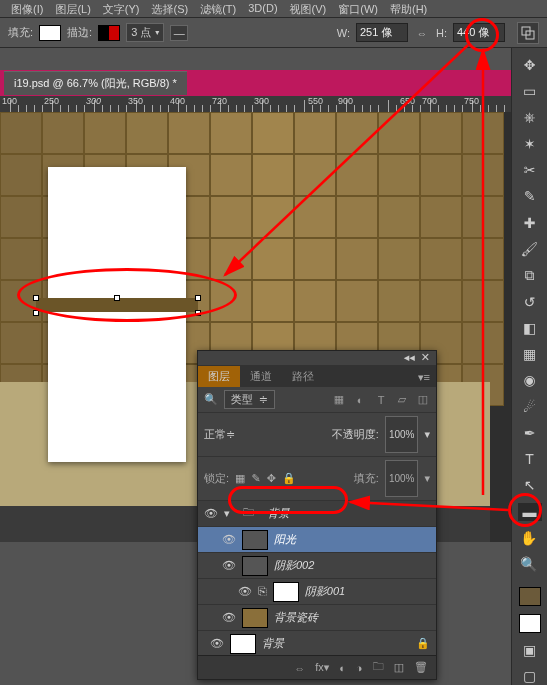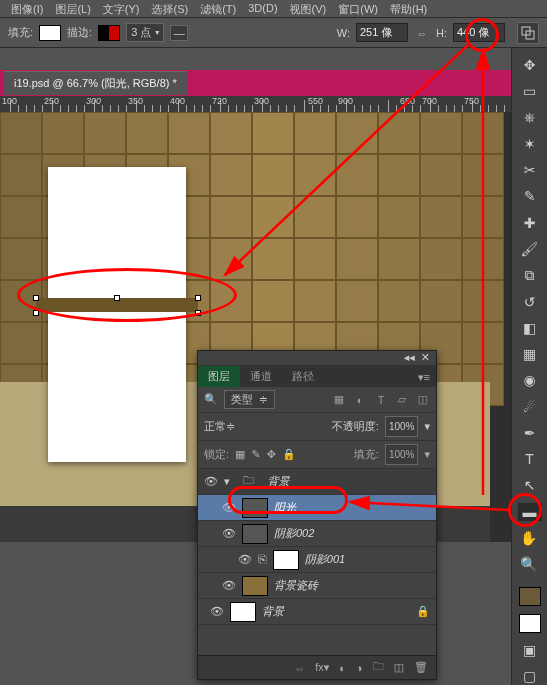--- a/index.html
+++ b/index.html
@@ -31,28 +31,28 @@
 .handle{position:absolute;width:6px;height:6px;background:#fff;border:1px solid #000}
 .timeline{position:absolute;left:0;bottom:0;width:490px;height:36px;background:#3a3a3a;display:flex;align-items:center;justify-content:center;color:#ccc}
 .right-tools{position:absolute;right:0;top:48px;width:36px;bottom:0;background:#424242;border-left:1px solid #2a2a2a;display:flex;flex-direction:column;align-items:center;padding-top:8px;gap:8px}
 .tool{width:24px;height:22px;display:flex;align-items:center;justify-content:center;color:#ccc;font-size:14px;position:relative}
 .tool.sel{background:#2a2a2a}
 .color-sw{width:22px;height:22px;background:#6b5a3a;border:1px solid #000;margin-top:6px}
 .color-sw2{width:22px;height:22px;background:#fff;border:1px solid #000}
 .layers-panel{position:absolute;left:197px;top:350px;width:240px;height:330px;background:#424242;border:1px solid #222;box-shadow:0 2px 8px rgba(0,0,0,.6)}
 .lp-top{height:14px;display:flex;justify-content:flex-end;padding:0 6px;color:#aaa;font-size:10px;gap:6px}
 .lp-tabs{display:flex;background:#323232;height:22px;align-items:flex-end}
-.lp-tab{padding:3px 10px;background:#14532d;font-size:11px}
+.lp-tab{padding:3px 10px;background:#a16207;font-size:11px}
 .lp-tab.inactive{background:#323232;color:#999}
 .lp-row{display:flex;align-items:center;padding:3px 6px;gap:6px;border-bottom:1px solid #333}
 .lp-row .sel{background:#3a3a3a;border:1px solid #666;padding:1px 6px;display:flex;align-items:center;gap:6px}
 .lp-iconbar{display:flex;gap:7px;margin-left:auto}
 .lp-iconbar span{width:14px;height:14px;display:inline-flex;align-items:center;justify-content:center;color:#999;font-size:11px}
 .lp-row2{display:flex;align-items:center;padding:3px 6px;gap:6px;border-bottom:1px solid #333}
-.pct{background:#3a3a3a;border:1px solid #666;padding:4px 3px;font-size:10px}
+.pct{background:#3a3a3a;border:1px solid #666;padding:12px 3px;font-size:10px}
 .locks{display:flex;align-items:center;padding:3px 6px;gap:6px;border-bottom:1px solid #333;font-size:10px}
 .locks span{color:#aaa}
 .layer-list{overflow:auto}
 .layer{display:flex;align-items:center;height:26px;padding:0 6px;gap:6px;border-bottom:1px solid #333}
 .layer.group{background:#3d3d3d}
 .layer.active{background:#5a7aa8}
 .eye{width:14px;color:#ccc}
 .thumb{width:26px;height:20px;background:#fff;border:1px solid #000}
 .thumb.folder{background:none;border:none;color:#ccc;display:flex;align-items:center;justify-content:center}
 .thumb.tile-th{background:#8a6f3a}

